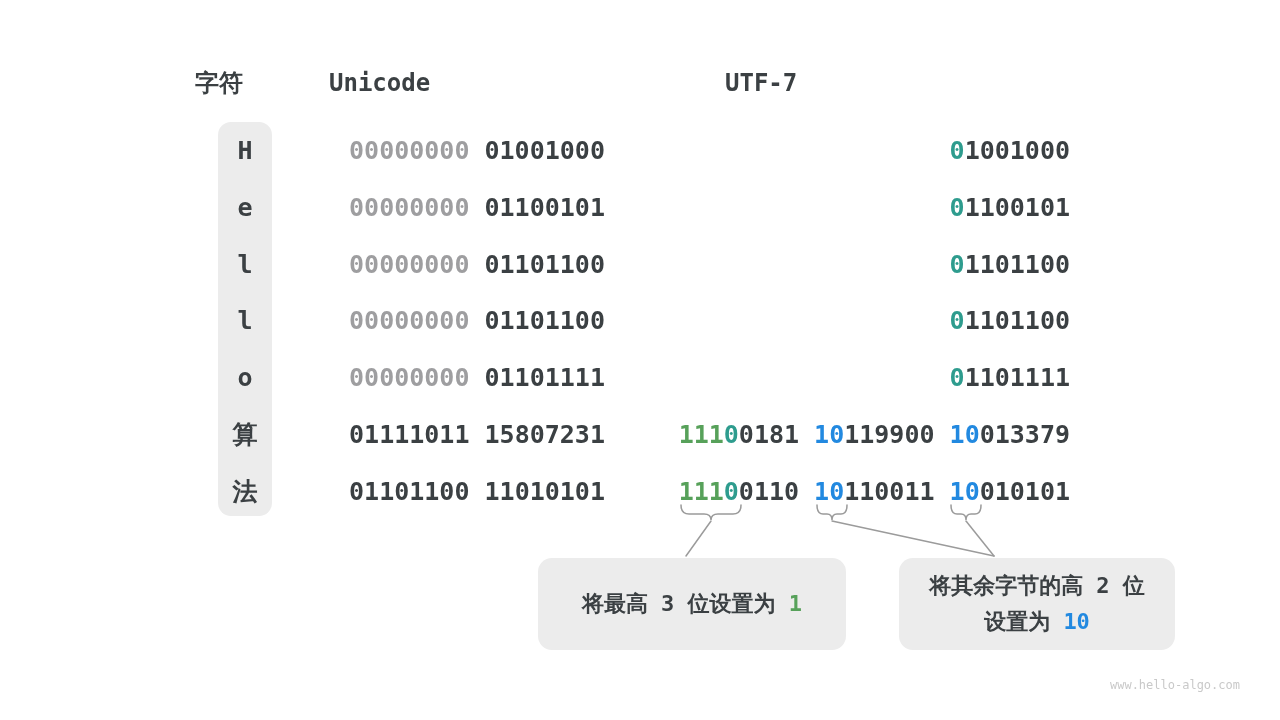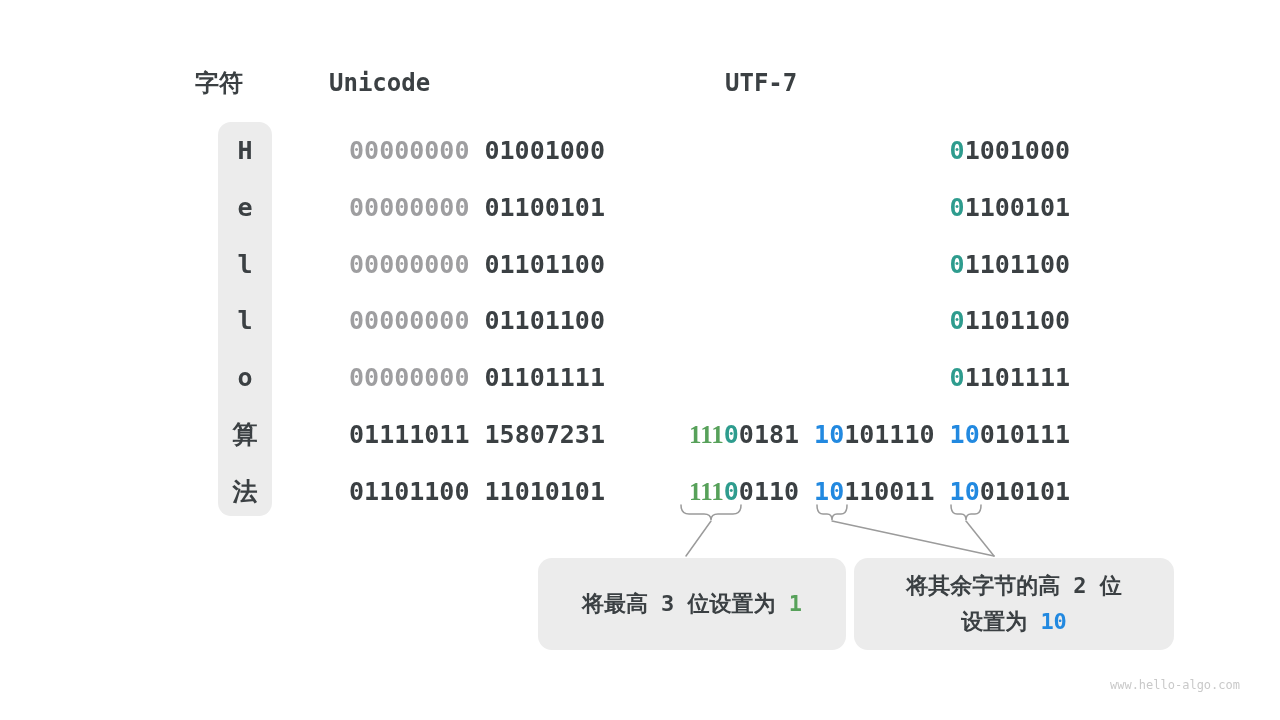--- a/index.html
+++ b/index.html
@@ -18,30 +18,30 @@
   .char-box{position:absolute;left:218px;top:122px;width:54px;height:394px;
             background:var(--c-boxbg);border-radius:13px;}
   .rows{position:absolute;left:0;top:0;width:1280px;height:720px;}
   .row{position:absolute;left:0;width:1280px;height:34px;line-height:34px;}
   .cell{position:absolute;top:0;height:34px;white-space:pre;}
   .cell-char{left:218px;width:54px;text-align:center;font-size:25px;font-weight:bold;}
   .cell-unicode{left:347px;width:260px;text-align:center;font-size:25px;font-weight:bold;}
   .cell-utf8{left:670px;width:400px;text-align:right;font-size:25px;font-weight:bold;}
   .seg-dark{color:var(--c-dark);}
   .seg-gray{color:var(--c-muted);}
-  .seg-green{color:var(--c-green);font-family:Liberation Serif, serif;}
+  .seg-green{color:var(--c-green);}
   .seg-teal{color:var(--c-teal);}
   .seg-blue{color:var(--c-blue);}
   .overlay{position:absolute;left:0;top:0;width:1280px;height:720px;pointer-events:none;}
   .callout{position:absolute;top:558px;height:92px;background:var(--c-boxbg);
            border-radius:14px;display:flex;flex-direction:column;justify-content:center;
            align-items:center;font-size:22px;font-weight:600;line-height:36px;
            color:var(--c-dark);white-space:pre;}
   .callout-left{left:538px;width:308px;}
-  .callout-right{left:854px;width:320px;}
+  .callout-right{left:899px;width:276px;}
   .hl{font-family:"DejaVu Sans Mono",monospace;font-weight:bold;}
   .hl-green{color:var(--c-green);}
   .hl-blue{color:var(--c-blue);}
   .watermark{position:absolute;top:678px;right:40px;font-size:12px;
              font-family:"DejaVu Sans Mono",monospace;color:var(--c-wm);}
 </style>
 </head>
 <body>
 
 <div class="canvas">
@@ -74,21 +74,21 @@
         <div class="cell cell-utf8"><span class="seg-teal">0</span><span class="seg-dark">1101100</span></div>
       </div>
       <div class="row" style="top: 361.2px;">
         <div class="cell cell-char">o</div>
         <div class="cell cell-unicode"><span class="seg-gray">00000000</span><span class="seg-dark"> 01101111</span></div>
         <div class="cell cell-utf8"><span class="seg-teal">0</span><span class="seg-dark">1101111</span></div>
       </div>
       <div class="row" style="top: 418px;">
         <div class="cell cell-char">算</div>
         <div class="cell cell-unicode"><span class="seg-dark">01111011 15807231</span></div>
-        <div class="cell cell-utf8"><span class="seg-green">111</span><span class="seg-teal">0</span><span class="seg-dark">0181 </span><span class="seg-blue">10</span><span class="seg-dark">101110 </span><span class="seg-blue">10</span><span class="seg-dark">010111</span></div>
+        <div class="cell cell-utf8"><span class="seg-green">111</span><span class="seg-teal">0</span><span class="seg-dark">0181 </span><span class="seg-blue">10</span><span class="seg-dark">119900 </span><span class="seg-blue">10</span><span class="seg-dark">013379</span></div>
       </div>
       <div class="row" style="top: 474.8px;">
         <div class="cell cell-char">法</div>
         <div class="cell cell-unicode"><span class="seg-dark">01101100 11010101</span></div>
         <div class="cell cell-utf8"><span class="seg-green">111</span><span class="seg-teal">0</span><span class="seg-dark">0110 </span><span class="seg-blue">10</span><span class="seg-dark">110011 </span><span class="seg-blue">10</span><span class="seg-dark">010101</span></div>
       </div>
     </div>
 
   <svg class="overlay" viewBox="0 0 1280 720">
     <g fill="none" stroke="#9b9b9b" stroke-width="1.5" stroke-linecap="round">

